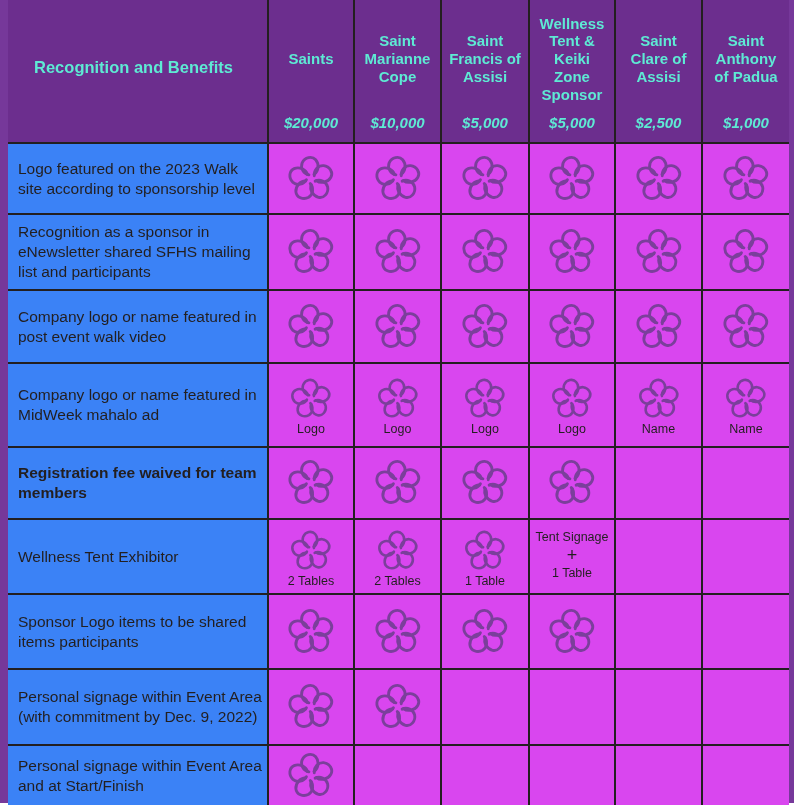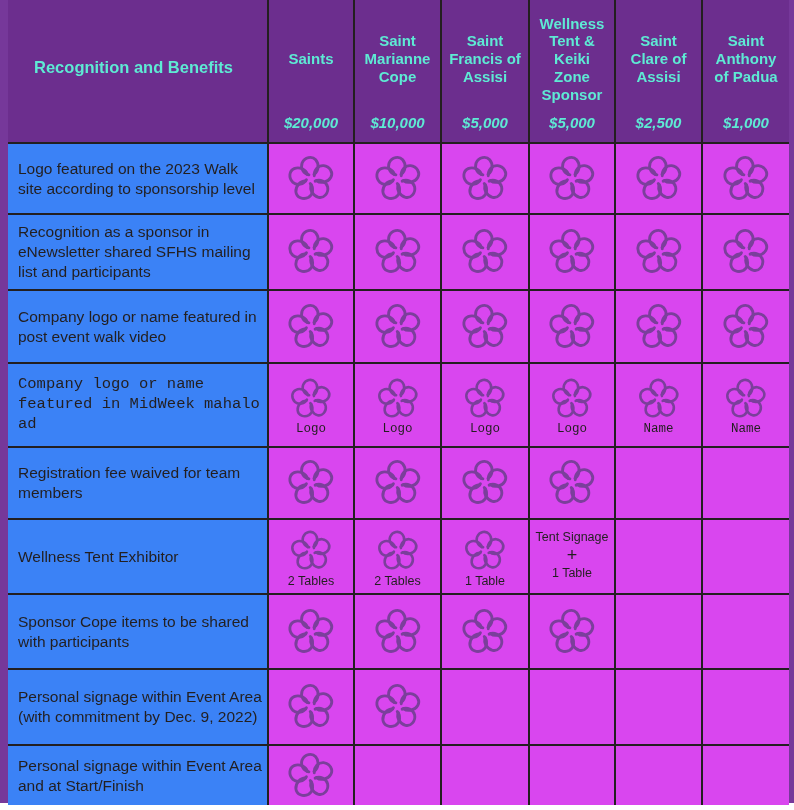--- a/index.html
+++ b/index.html
@@ -70,22 +70,22 @@
     text-align: center;
     font-size: 15px;
     font-style: italic;
     font-weight: bold;
   }
 
   
   tbody tr:nth-child(1) { height: 71px; }
   tbody tr:nth-child(2) { height: 76px; }
   tbody tr:nth-child(3) { height: 73px; }
-  tbody tr:nth-child(4) { height: 84px; font-family: Liberation Mono, monospace; }
-  tbody tr:nth-child(5) { height: 72px; }
+  tbody tr:nth-child(4) { height: 84px; }
+  tbody tr:nth-child(5) { height: 72px; font-weight: bold; }
   tbody tr:nth-child(6) { height: 75px; }
   tbody tr:nth-child(7) { height: 75px; }
   tbody tr:nth-child(8) { height: 76px; }
   tbody tr:nth-child(9) { height: 60px; }
 
   td.benefit {
     vertical-align: middle;
     font-size: 15.5px;
     line-height: 1.28;
     padding: 2px 4px 2px 10px;
@@ -634,21 +634,21 @@
             </div>
           </td>
           <td class="mark">
             <div class="cell-inner"></div>
           </td>
           <td class="mark">
             <div class="cell-inner"></div>
           </td>
         </tr>
         <tr>
-          <td class="benefit">Sponsor Cope items to be shared with participants</td>
+          <td class="benefit">Sponsor Logo items to be shared items participants</td>
           <td class="mark">
             <div class="cell-inner">
               <svg class="flower" viewBox="0 0 100 100" aria-hidden="true">
     <g transform="translate(50,50)">
       <path d="M -4,-8 C -14,-10 -21,-21 -17,-31 C -12,-42 2,-45 9,-37 C 16,-29 15,-15 6,-9"></path>
       <path transform="rotate(72)" d="M -4,-8 C -14,-10 -21,-21 -17,-31 C -12,-42 2,-45 9,-37 C 16,-29 15,-15 6,-9"></path>
       <path transform="rotate(144)" d="M -4,-8 C -14,-10 -21,-21 -17,-31 C -12,-42 2,-45 9,-37 C 16,-29 15,-15 6,-9"></path>
       <path transform="rotate(216)" d="M -4,-8 C -14,-10 -21,-21 -17,-31 C -12,-42 2,-45 9,-37 C 16,-29 15,-15 6,-9"></path>
       <path transform="rotate(288)" d="M -4,-8 C -14,-10 -21,-21 -17,-31 C -12,-42 2,-45 9,-37 C 16,-29 15,-15 6,-9"></path>
     </g>

